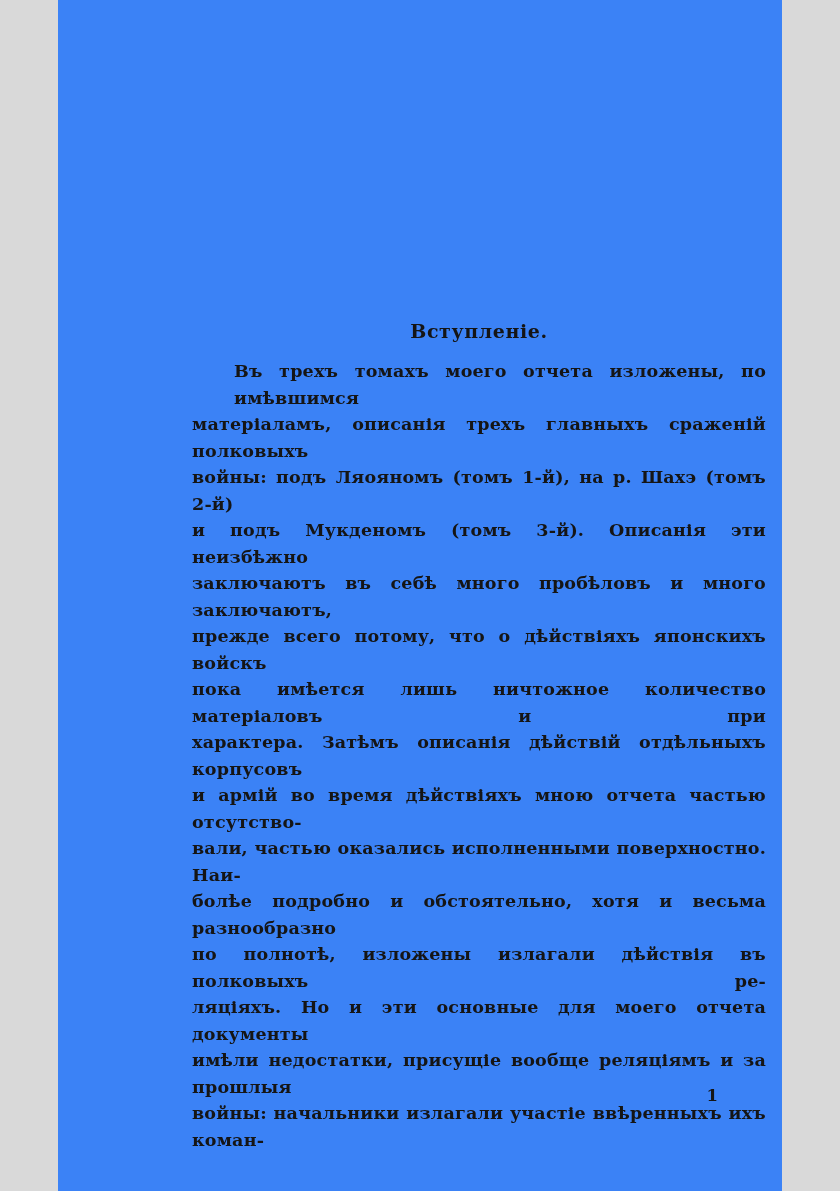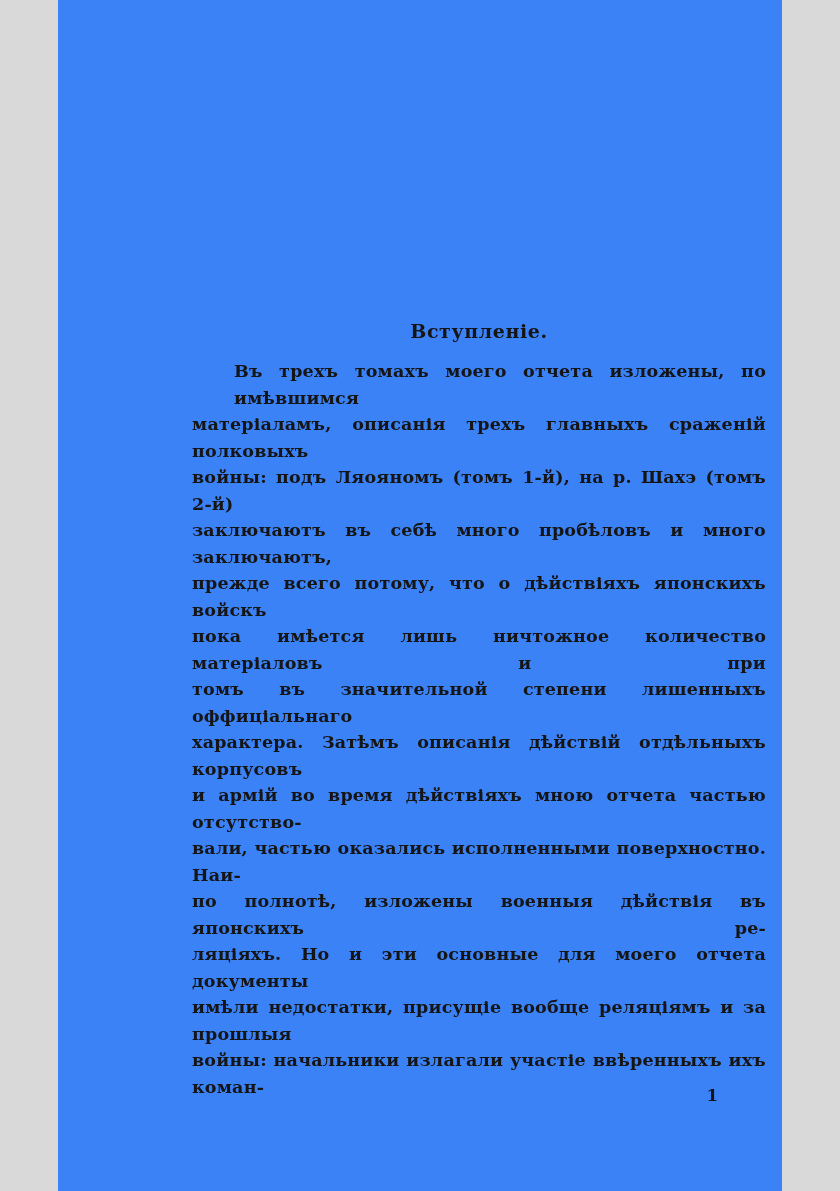--- a/index.html
+++ b/index.html
@@ -55,27 +55,28 @@
 </head>
 <body>
 
 <div class="sheet">
   <h1 class="heading">Вступленіе.</h1>
 
   <div class="body-block" id="body-lines">
       <div class="line first">Въ трехъ томахъ моего отчета изложены, по имѣвшимся</div>
       <div class="line">матеріаламъ, описанія трехъ главныхъ сраженій полковыхъ</div>
       <div class="line">войны: подъ Ляояномъ (томъ 1-й), на р. Шахэ (томъ 2-й)</div>
+      <div class="line">и подъ Мукденомъ (томъ 3-й).  Описанія эти неизбѣжно</div>
       <div class="line">заключаютъ въ себѣ много пробѣловъ и много заключаютъ,</div>
       <div class="line">прежде всего потому, что о дѣйствіяхъ японскихъ войскъ</div>
       <div class="line">пока имѣется лишь ничтожное количество матеріаловъ и при</div>
-      <div class="line">томъ въ значительной степени лишенныхъ оффиціальнаго</div>
       <div class="line">характера.  Затѣмъ описанія дѣйствій отдѣльныхъ корпусовъ</div>
       <div class="line">и армій во время дѣйствіяхъ мною отчета частью отсутство-</div>
       <div class="line">вали, частью оказались исполненными поверхностно.  Наи-</div>
-      <div class="line">по полнотѣ, изложены военныя дѣйствія въ японскихъ ре-</div>
+      <div class="line">болѣе подробно и обстоятельно, хотя и весьма разнообразно</div>
+      <div class="line">по полнотѣ, изложены излагали дѣйствія въ полковыхъ ре-</div>
       <div class="line">ляціяхъ.  Но и эти основные для моего отчета документы</div>
       <div class="line">имѣли недостатки, присущіе вообще реляціямъ и за прошлыя</div>
       <div class="line">войны: начальники излагали участіе ввѣренныхъ ихъ коман-</div>
     </div>
 
   <div class="pagenum">1</div>
 </div>
 
 </body></html>

